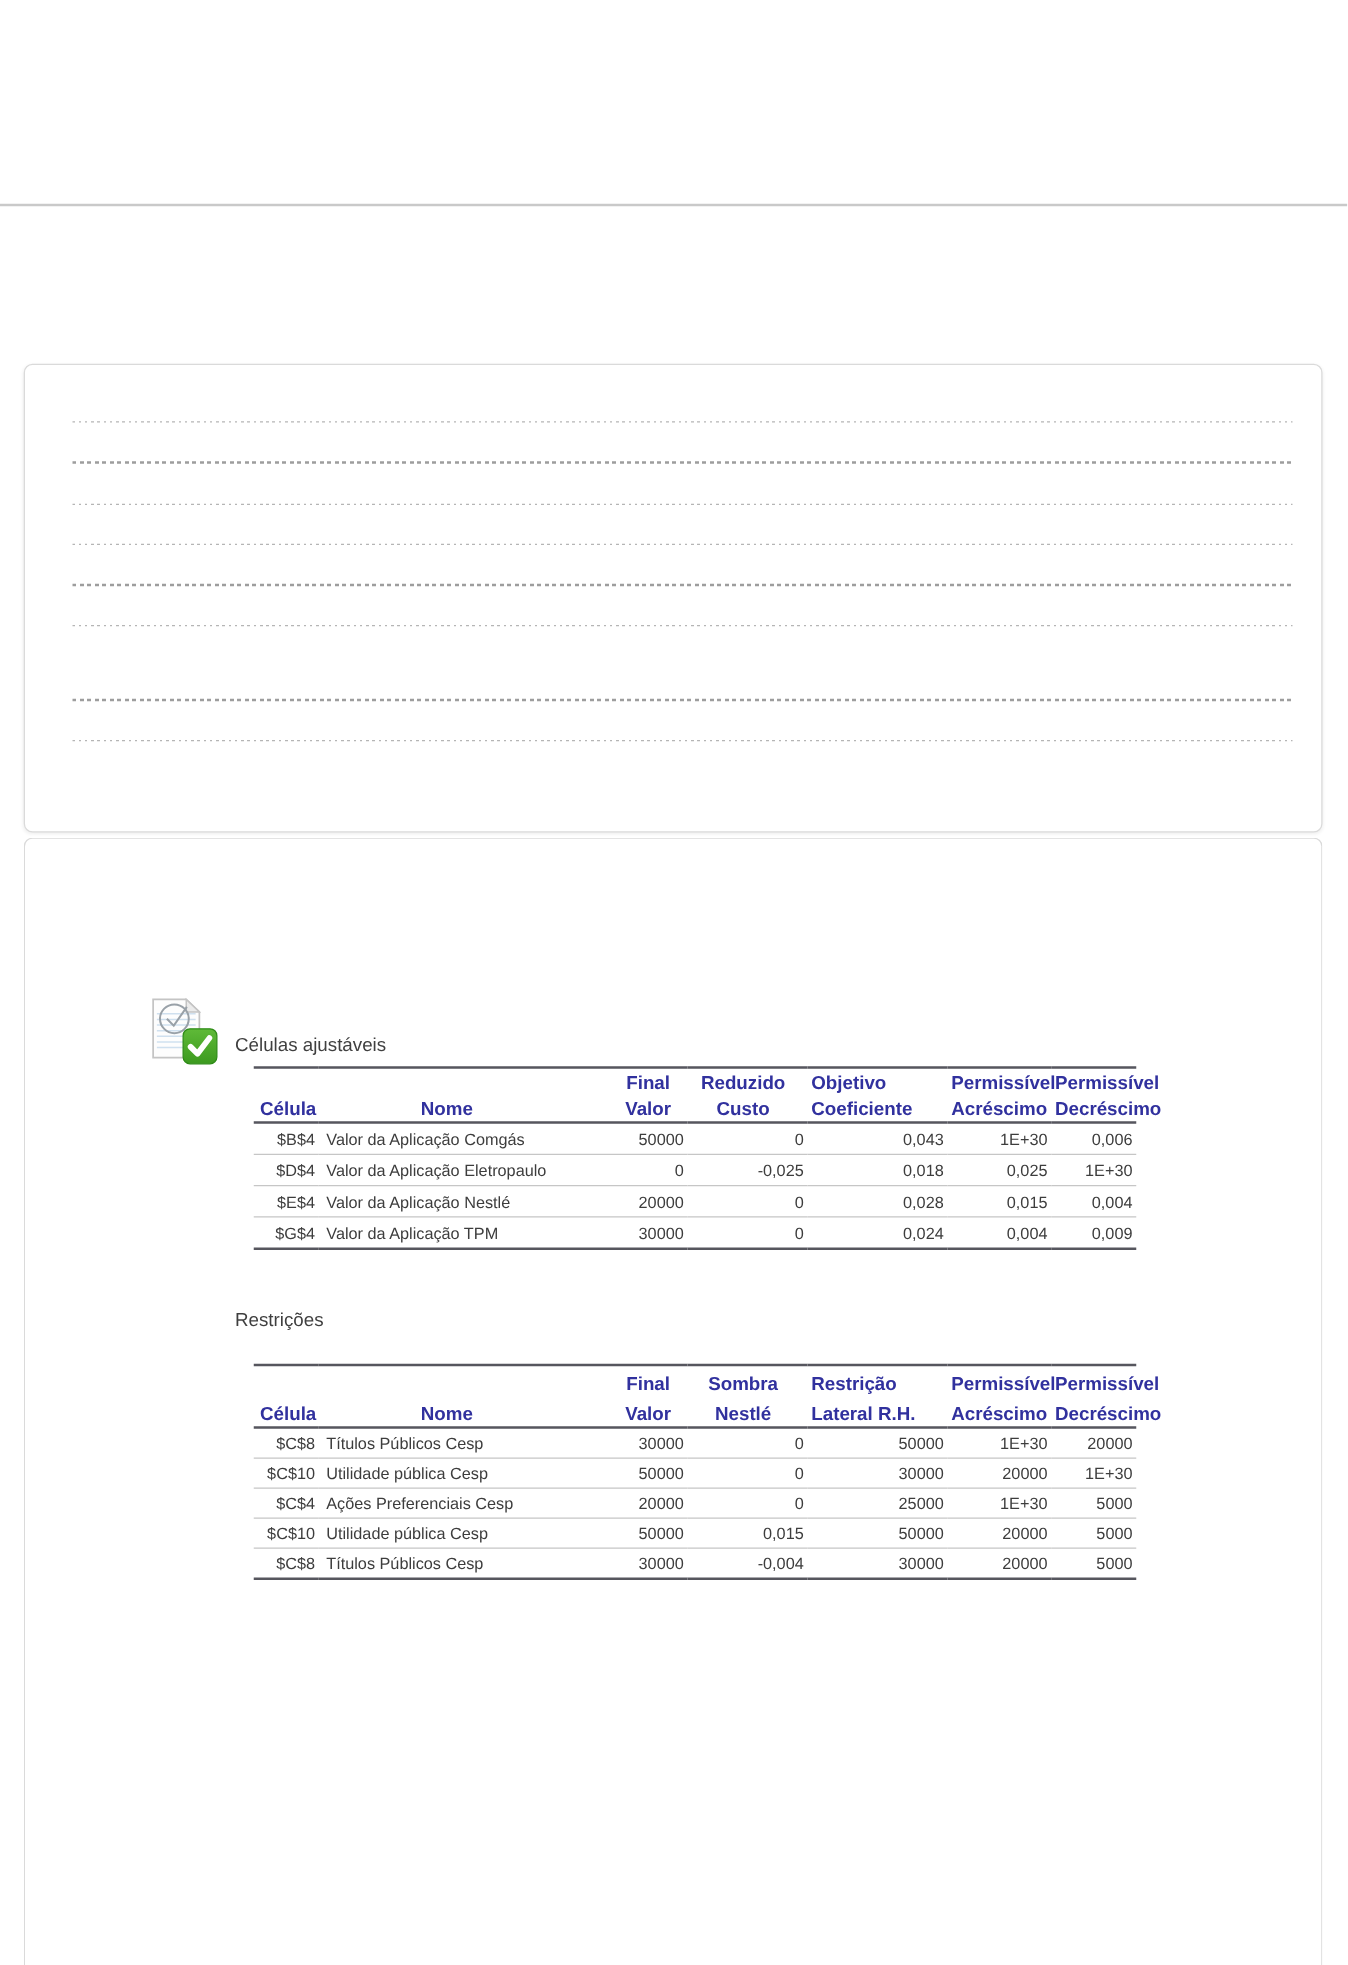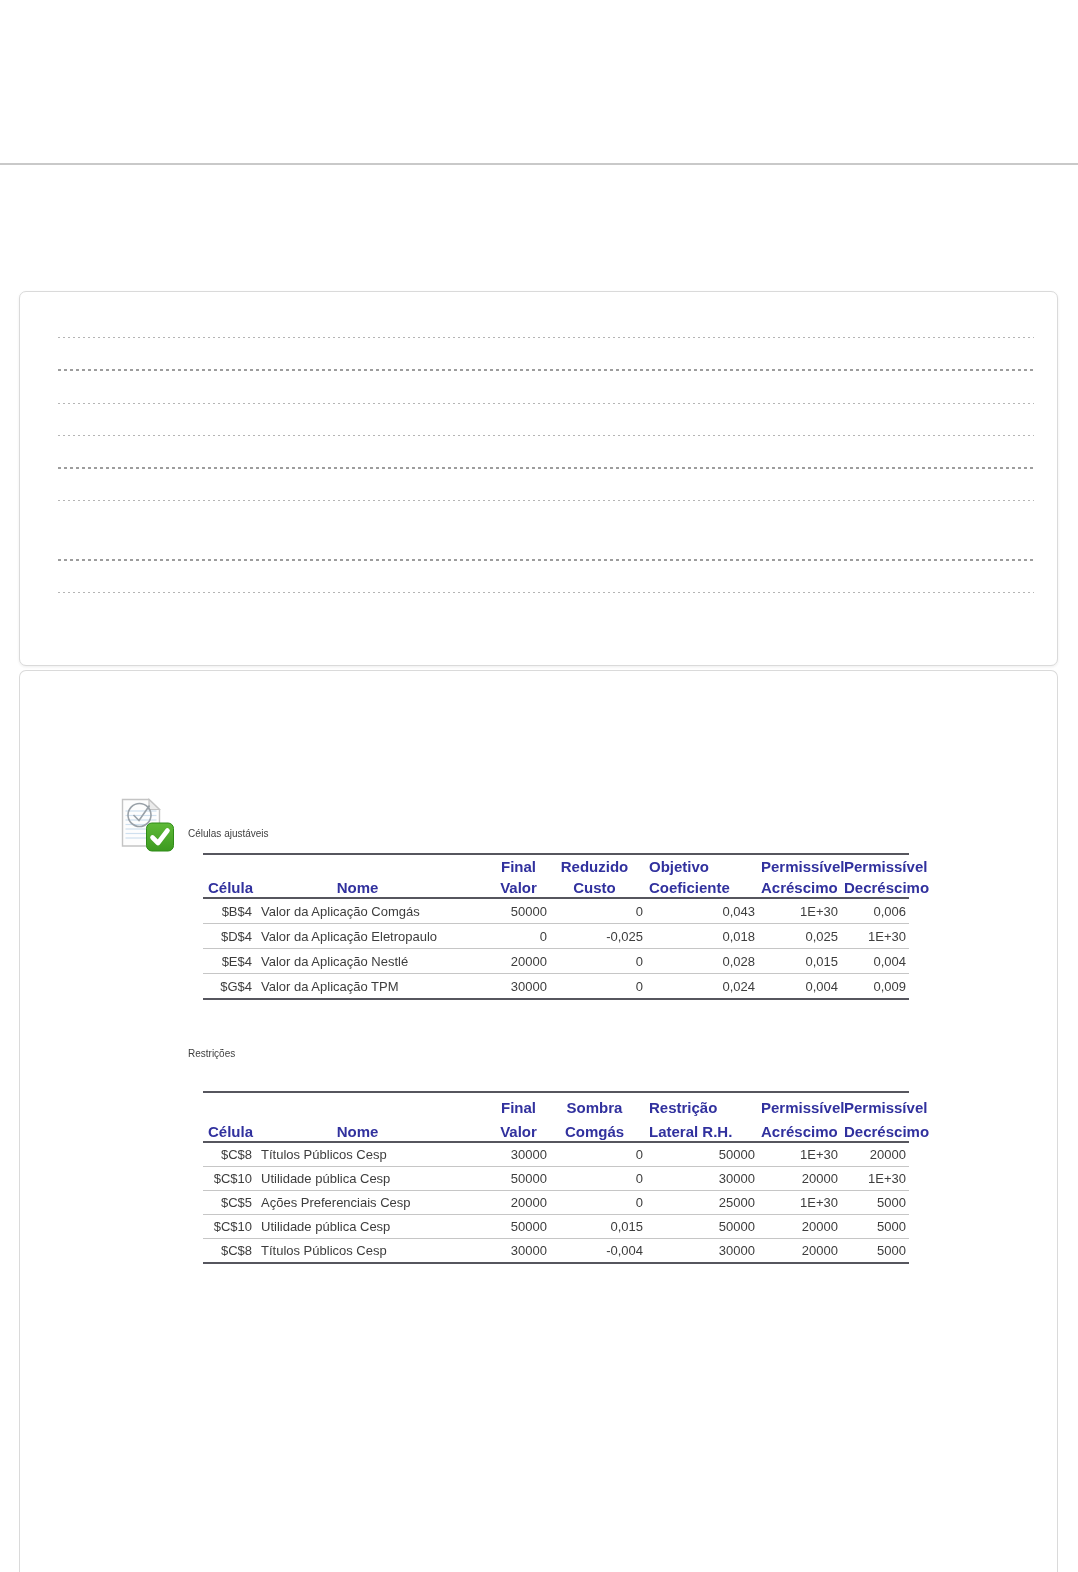--- a/index.html
+++ b/index.html
@@ -18,21 +18,21 @@
   .panel{position:absolute;left:19px;width:1039px;background:#ffffff;border:1px solid var(--panel-border);box-sizing:border-box;}
   .notes-panel{top:291px;height:375px;border-radius:7px;box-shadow:0 1px 3px rgba(0,0,0,0.07);}
   .report-panel{top:670px;height:903px;border-bottom:none;border-radius:7px 7px 0 0;}
 
   .ruled-line{position:absolute;left:58px;width:976px;}
   .ruled-line.thin{height:1px;background:repeating-linear-gradient(to right,#b5b5b5 0 2px,transparent 2px 5px);}
   .ruled-line.thick{height:2px;background:repeating-linear-gradient(to right,#9d9d9d 0 3px,transparent 3px 6px);}
 
   .icon-wrap{position:absolute;left:121px;top:798px;width:54px;height:56px;}
 
-  .section-label{position:absolute;left:188px;font-size:10px;color:#3f3f3f;white-space:nowrap;}
+  .section-label{position:absolute;left:188px;font-size:15px;color:#3f3f3f;white-space:nowrap;}
   #label-adjustable{top:828px;}
   #label-constraints{top:1048px;}
 
   table.report{position:absolute;left:203px;width:706px;border-collapse:collapse;table-layout:fixed;
     font-size:13px;color:var(--data-grey);}
   #adjustable-table{top:853px;}
   #constraints-table{top:1091px;}
 
   table.report th{color:var(--header-blue);font-weight:bold;font-size:15px;text-align:center;
     vertical-align:bottom;padding:0 3px 1px 3px;white-space:nowrap;overflow:visible;}
@@ -194,21 +194,21 @@
           <th>Final</th>
           <th>Sombra</th>
           <th>Restrição</th>
           <th>Permissível</th>
           <th>Permissível</th>
         </tr>
         <tr>
           <th>Célula</th>
           <th>Nome</th>
           <th>Valor</th>
-          <th>Comgás</th>
+          <th>Nestlé</th>
           <th>Lateral R.H.</th>
           <th>Acréscimo</th>
           <th>Decréscimo</th>
         </tr>
       </thead>
       <tbody>
         <tr>
           <td>$C$8</td>
           <td>Títulos Públicos Cesp</td>
           <td>30000</td>
@@ -220,21 +220,21 @@
         <tr>
           <td>$C$10</td>
           <td>Utilidade pública Cesp</td>
           <td>50000</td>
           <td>0</td>
           <td>30000</td>
           <td>20000</td>
           <td>1E+30</td>
         </tr>
         <tr>
-          <td>$C$5</td>
+          <td>$C$4</td>
           <td>Ações Preferenciais Cesp</td>
           <td>20000</td>
           <td>0</td>
           <td>25000</td>
           <td>1E+30</td>
           <td>5000</td>
         </tr>
         <tr>
           <td>$C$10</td>
           <td>Utilidade pública Cesp</td>

